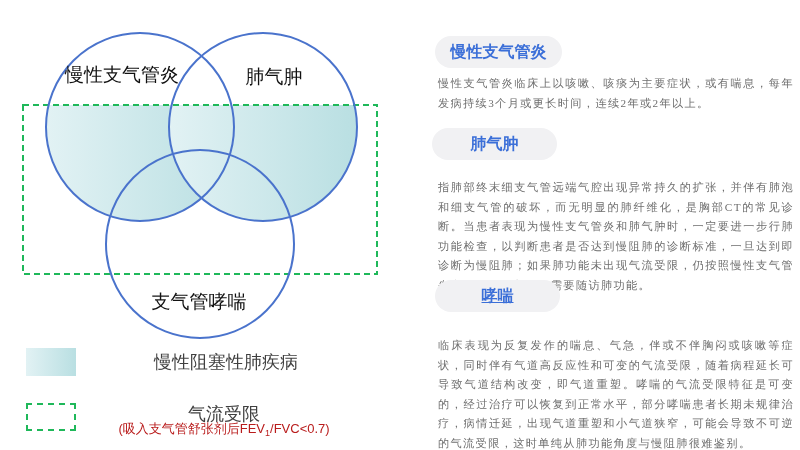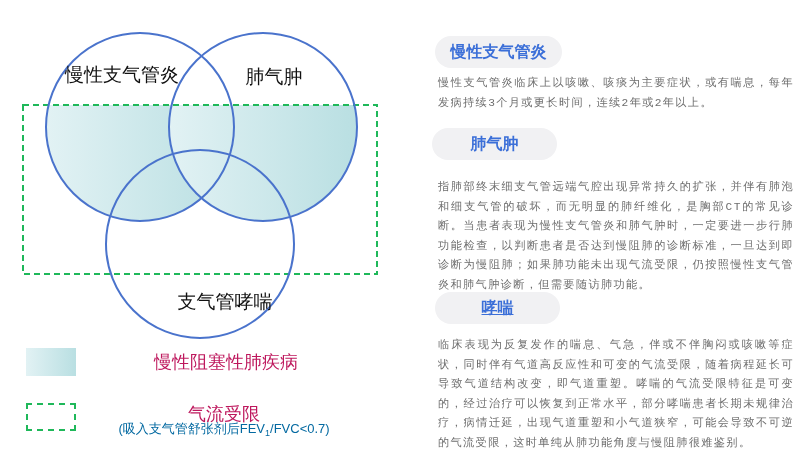--- a/index.html
+++ b/index.html
@@ -5,30 +5,30 @@
     html, body { margin: 0; padding: 0; background: #ffffff; }
     body { width: 800px; height: 450px; position: relative; overflow: hidden;
            font-family: "DejaVu Sans", "Liberation Sans", sans-serif; }
     #venn { position: absolute; left: 0; top: 0; }
     .venn-label { position: absolute; font-size: 19px; color: #111; white-space: nowrap;
                   font-family: "DejaVu Sans", sans-serif; transform: translate(-50%, -50%); }
     .legend-swatch { position: absolute; left: 26px; top: 348px; width: 50px; height: 28px;
                      background: linear-gradient(to right, #e2f2f4, #b9dfe2); }
     .legend-dash { position: absolute; left: 26px; top: 403px; width: 46px; height: 24px;
                    border: 2px dashed #1fb85a; }
-    .legend-title { position: absolute; font-size: 18px; color: #be185d; white-space: nowrap;
+    .legend-title { position: absolute; font-size: 18px; color: #404040; white-space: nowrap;
                     transform: translate(-50%, -50%); font-family: "DejaVu Sans", sans-serif; }
-    .legend-sub { position: absolute; font-size: 13px; color: #0369a1; white-space: nowrap;
+    .legend-sub { position: absolute; font-size: 13px; color: #b91c1c; white-space: nowrap;
                   transform: translate(-50%, -50%); font-family: "Liberation Sans", sans-serif; }
     .legend-sub sub { font-size: 9px; }
     .pill { position: absolute; height: 32px; border-radius: 16px; background: #f1f1f3;
             color: #3b6fd8; font-size: 16px; font-weight: bold; display: flex;
             align-items: center; justify-content: center; white-space: nowrap; }
     .desc { position: absolute; left: 438px; width: 356px; font-size: 11.2px; line-height: 19.6px;
-            color: #6e6e6e; letter-spacing: 1.35px; font-family: Liberation Mono, monospace;
+            color: #6e6e6e; letter-spacing: 1.35px; font-family: Liberation Serif, serif;
             text-align: justify; }
   </style>
 </head>
 <body>
 
 <svg id="venn" width="400" height="450" viewBox="0 0 400 450">
   <defs>
     <linearGradient id="g1" x1="46" y1="0" x2="234" y2="0" gradientUnits="userSpaceOnUse">
       <stop offset="0" stop-color="#e2f2f4"></stop>
       <stop offset="1" stop-color="#b9dfe2"></stop>
@@ -46,29 +46,29 @@
     <circle cx="263" cy="127" r="94" fill="url(#g2)"></circle>
   </g>
   <rect x="23" y="105" width="354" height="169" fill="none" stroke="#1fb85a" stroke-width="2" stroke-dasharray="6,4"></rect>
   <circle cx="140" cy="127" r="94" fill="none" stroke="#4a73cc" stroke-width="2"></circle>
   <circle cx="263" cy="127" r="94" fill="none" stroke="#4a73cc" stroke-width="2"></circle>
   <circle cx="200" cy="244" r="94" fill="none" stroke="#4a73cc" stroke-width="2"></circle>
 </svg>
 
 <div class="venn-label" style="left:122px; top:75px;">慢性支气管炎</div>
 <div class="venn-label" style="left:274px; top:77px;">肺气肿</div>
-<div class="venn-label" style="left:199px; top:302px;margin-left:26px;">支气管哮喘</div>
+<div class="venn-label" style="left:199px; top:302px;">支气管哮喘</div>
 
 <div class="legend-swatch"></div>
 <div class="legend-title" style="left:226px; top:362px;">慢性阻塞性肺疾病</div>
 
 <div class="legend-dash"></div>
 <div class="legend-title" style="left:224px; top:414px;">气流受限</div>
 <div class="legend-sub" style="left:224px; top:429px;"><span>(吸入支气管舒张剂后FEV</span><sub>1</sub><span>/FVC&lt;0.7)</span></div>
 
 <div class="pill" style="left:435px; top:36px; width:127px;">慢性支气管炎</div>
 <div class="desc" style="top:74px;">慢性支气管炎临床上以咳嗽、咳痰为主要症状，或有喘息，每年发病持续3个月或更长时间，连续2年或2年以上。</div>
 
 <div class="pill" style="left:432px; top:128px; width:125px;">肺气肿</div>
 <div class="desc" style="top:178px;">指肺部终末细支气管远端气腔出现异常持久的扩张，并伴有肺泡和细支气管的破坏，而无明显的肺纤维化，是胸部CT的常见诊断。当患者表现为慢性支气管炎和肺气肿时，一定要进一步行肺功能检查，以判断患者是否达到慢阻肺的诊断标准，一旦达到即诊断为慢阻肺；如果肺功能未出现气流受限，仍按照慢性支气管炎和肺气肿诊断，但需要随访肺功能。</div>
 
-<div class="pill" style="left:435px; top:292px; width:125px;text-decoration:underline;">哮喘</div>
+<div class="pill" style="left:435px; top:280px; width:125px;text-decoration:underline;">哮喘</div>
 <div class="desc" style="top:336px;">临床表现为反复发作的喘息、气急，伴或不伴胸闷或咳嗽等症状，同时伴有气道高反应性和可变的气流受限，随着病程延长可导致气道结构改变，即气道重塑。哮喘的气流受限特征是可变的，经过治疗可以恢复到正常水平，部分哮喘患者长期未规律治疗，病情迁延，出现气道重塑和小气道狭窄，可能会导致不可逆的气流受限，这时单纯从肺功能角度与慢阻肺很难鉴别。</div>
 
 </body></html>

